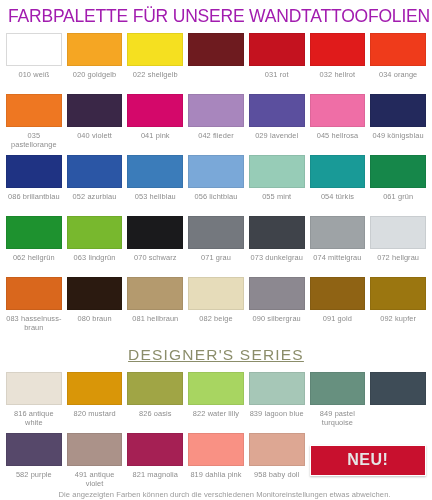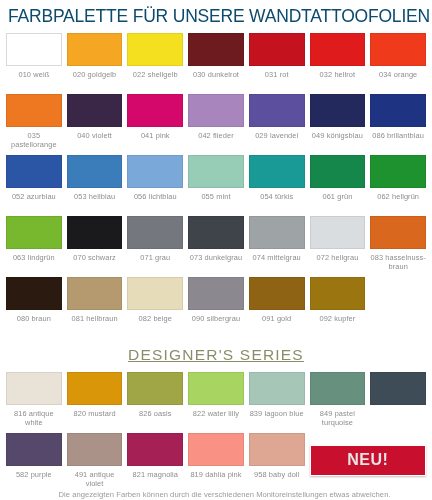--- a/index.html
+++ b/index.html
@@ -20,21 +20,21 @@
     height: 500px;
     position: relative;
     box-sizing: border-box;
     padding: 0 6px;
   }
   
   .main-title {
     font-size: 17.5px;
     letter-spacing: -0.2px;
     font-weight: 400;
-    color: #0c4a6e;
+    color: #a21caf;
     margin: 5px 0 0 2px;
     white-space: nowrap;
     line-height: 22px;
   }
   
   .grid {
     display: grid;
     grid-template-columns: repeat(7, 1fr);
     column-gap: 5px;
     row-gap: 0px;
@@ -124,21 +124,20 @@
       <div class="cell">
         <div class="swatch" style="background: rgb(245, 166, 35);"></div>
         <div class="label">020 goldgelb</div>
       </div>
       <div class="cell">
         <div class="swatch" style="background: rgb(245, 224, 32);"></div>
         <div class="label">022 shellgelb</div>
       </div>
       <div class="cell">
         <div class="swatch" style="background: rgb(110, 27, 31);"></div>
-        <div class="label">030 dunkelrot</div>
       </div>
       <div class="cell">
         <div class="swatch" style="background: rgb(196, 18, 31);"></div>
         <div class="label">031 rot</div>
       </div>
       <div class="cell">
         <div class="swatch" style="background: rgb(224, 27, 27);"></div>
         <div class="label">032 hellrot</div>
       </div>
       <div class="cell">
@@ -159,20 +158,24 @@
       </div>
       <div class="cell">
         <div class="swatch" style="background: rgb(168, 134, 189);"></div>
         <div class="label">042 flieder</div>
       </div>
       <div class="cell">
         <div class="swatch" style="background: rgb(91, 79, 158);"></div>
         <div class="label">029 lavendel</div>
       </div>
       <div class="cell">
+        <div class="swatch" style="background: rgb(239, 110, 166);"></div>
+        <div class="label">045 hellrosa</div>
+      </div>
+      <div class="cell">
         <div class="swatch" style="background: rgb(35, 41, 92);"></div>
         <div class="label">049 königsblau</div>
       </div>
       <div class="cell">
         <div class="swatch" style="background: rgb(31, 51, 131);"></div>
         <div class="label">086 brillantblau</div>
       </div>
       <div class="cell">
         <div class="swatch" style="background: rgb(43, 86, 165);"></div>
         <div class="label">052 azurblau</div>

